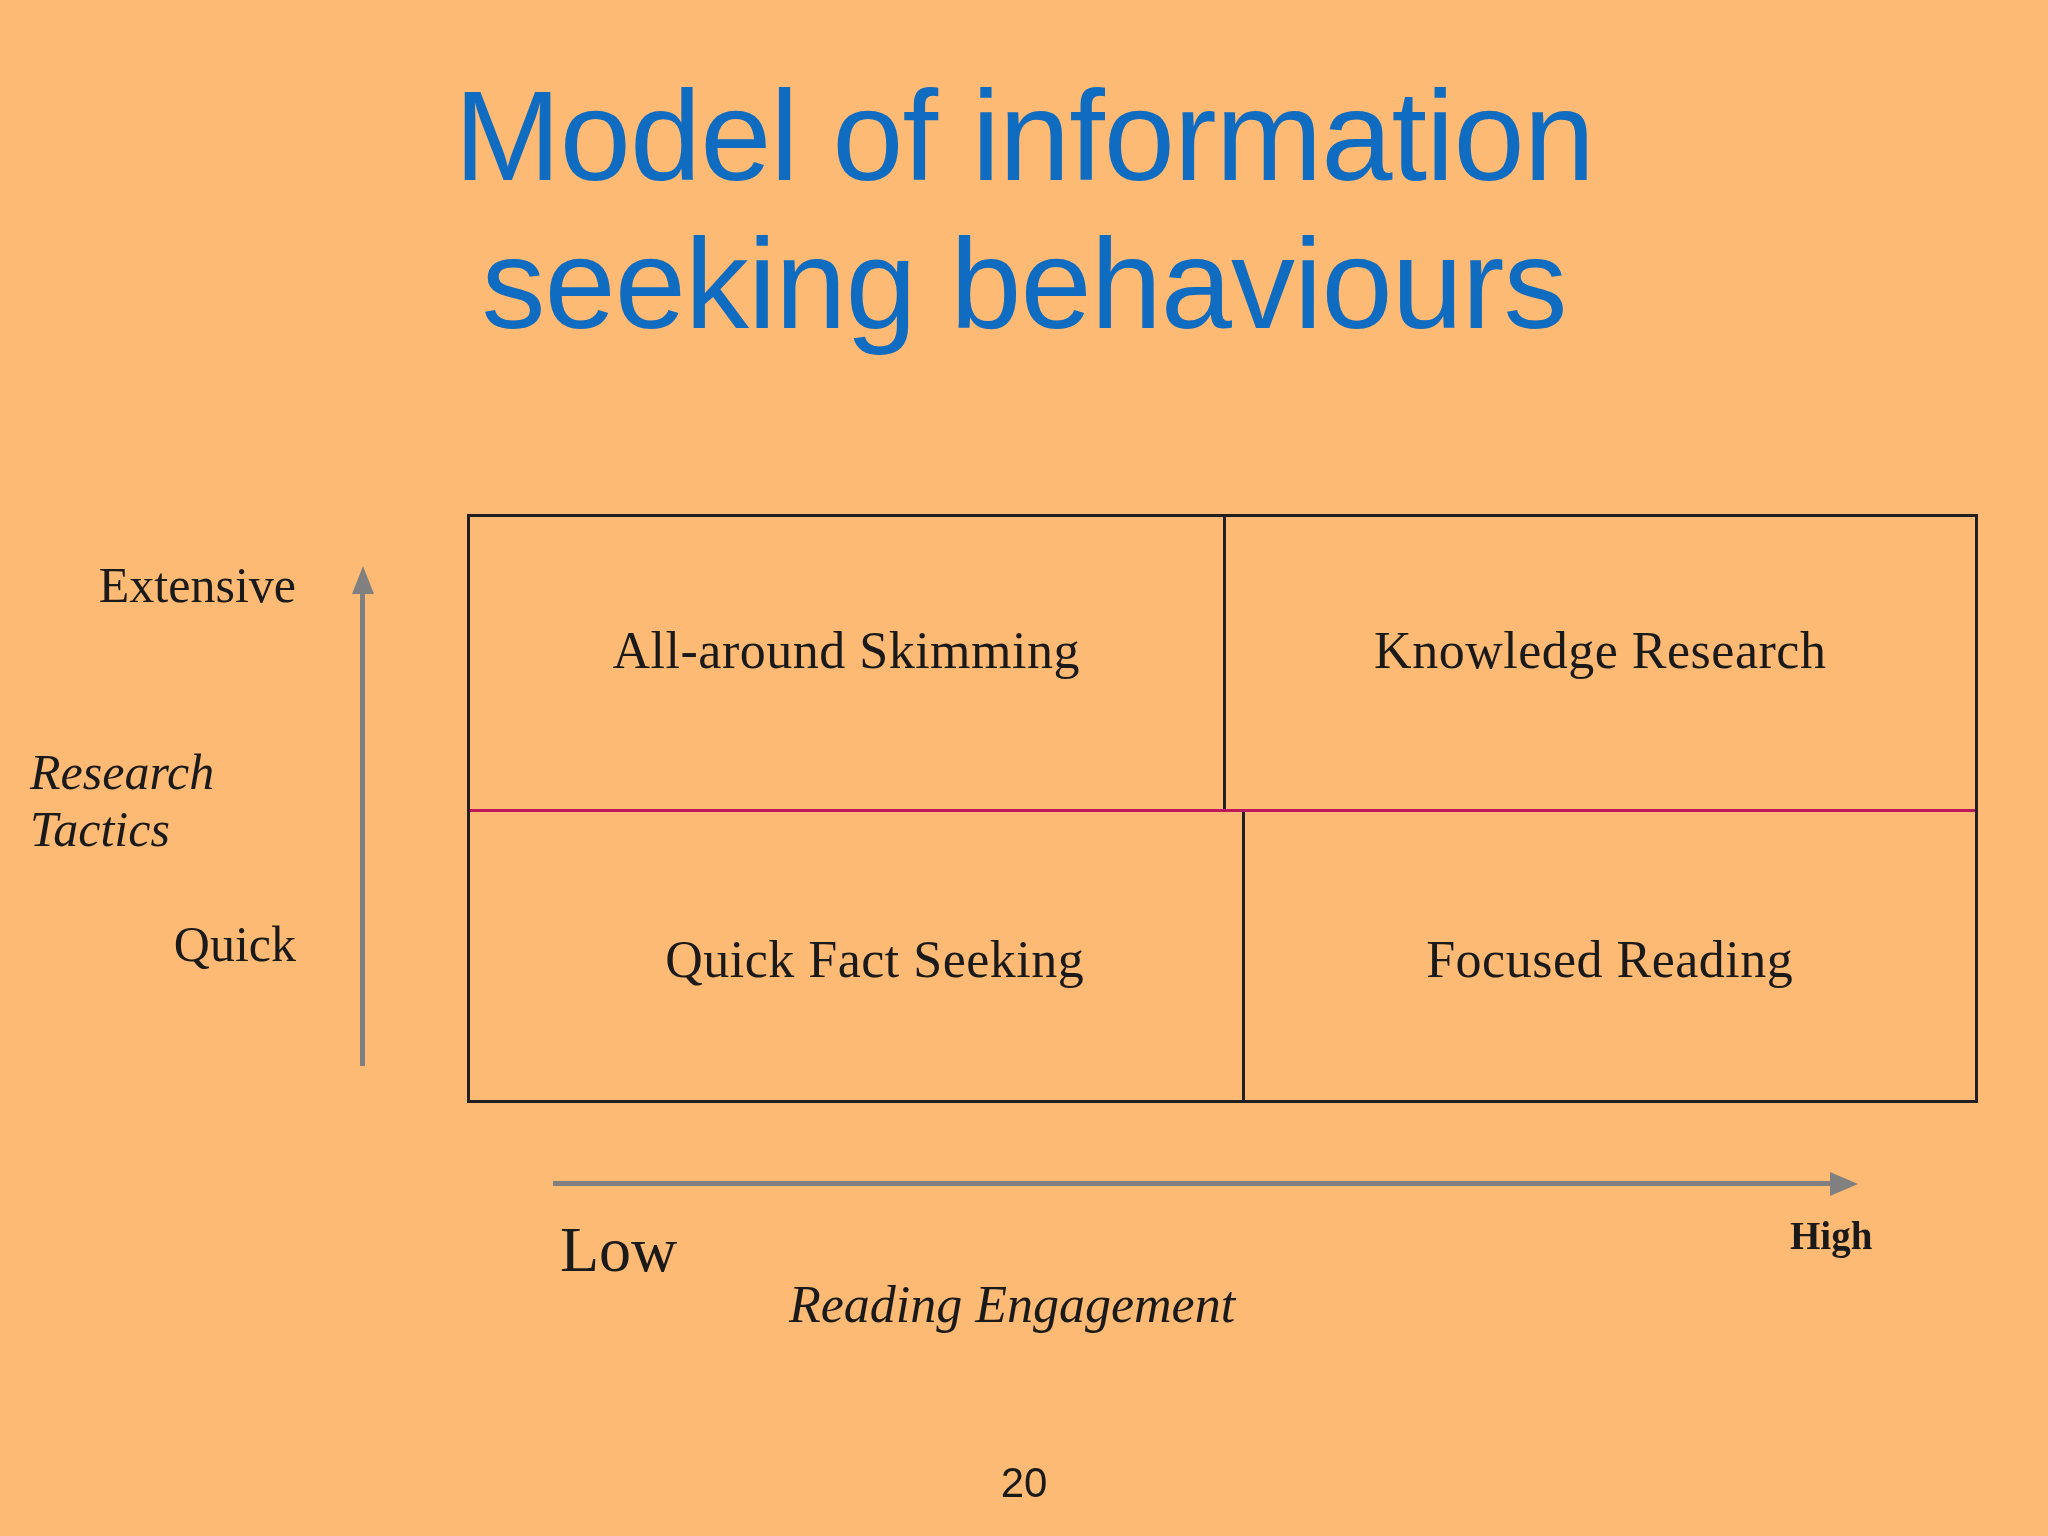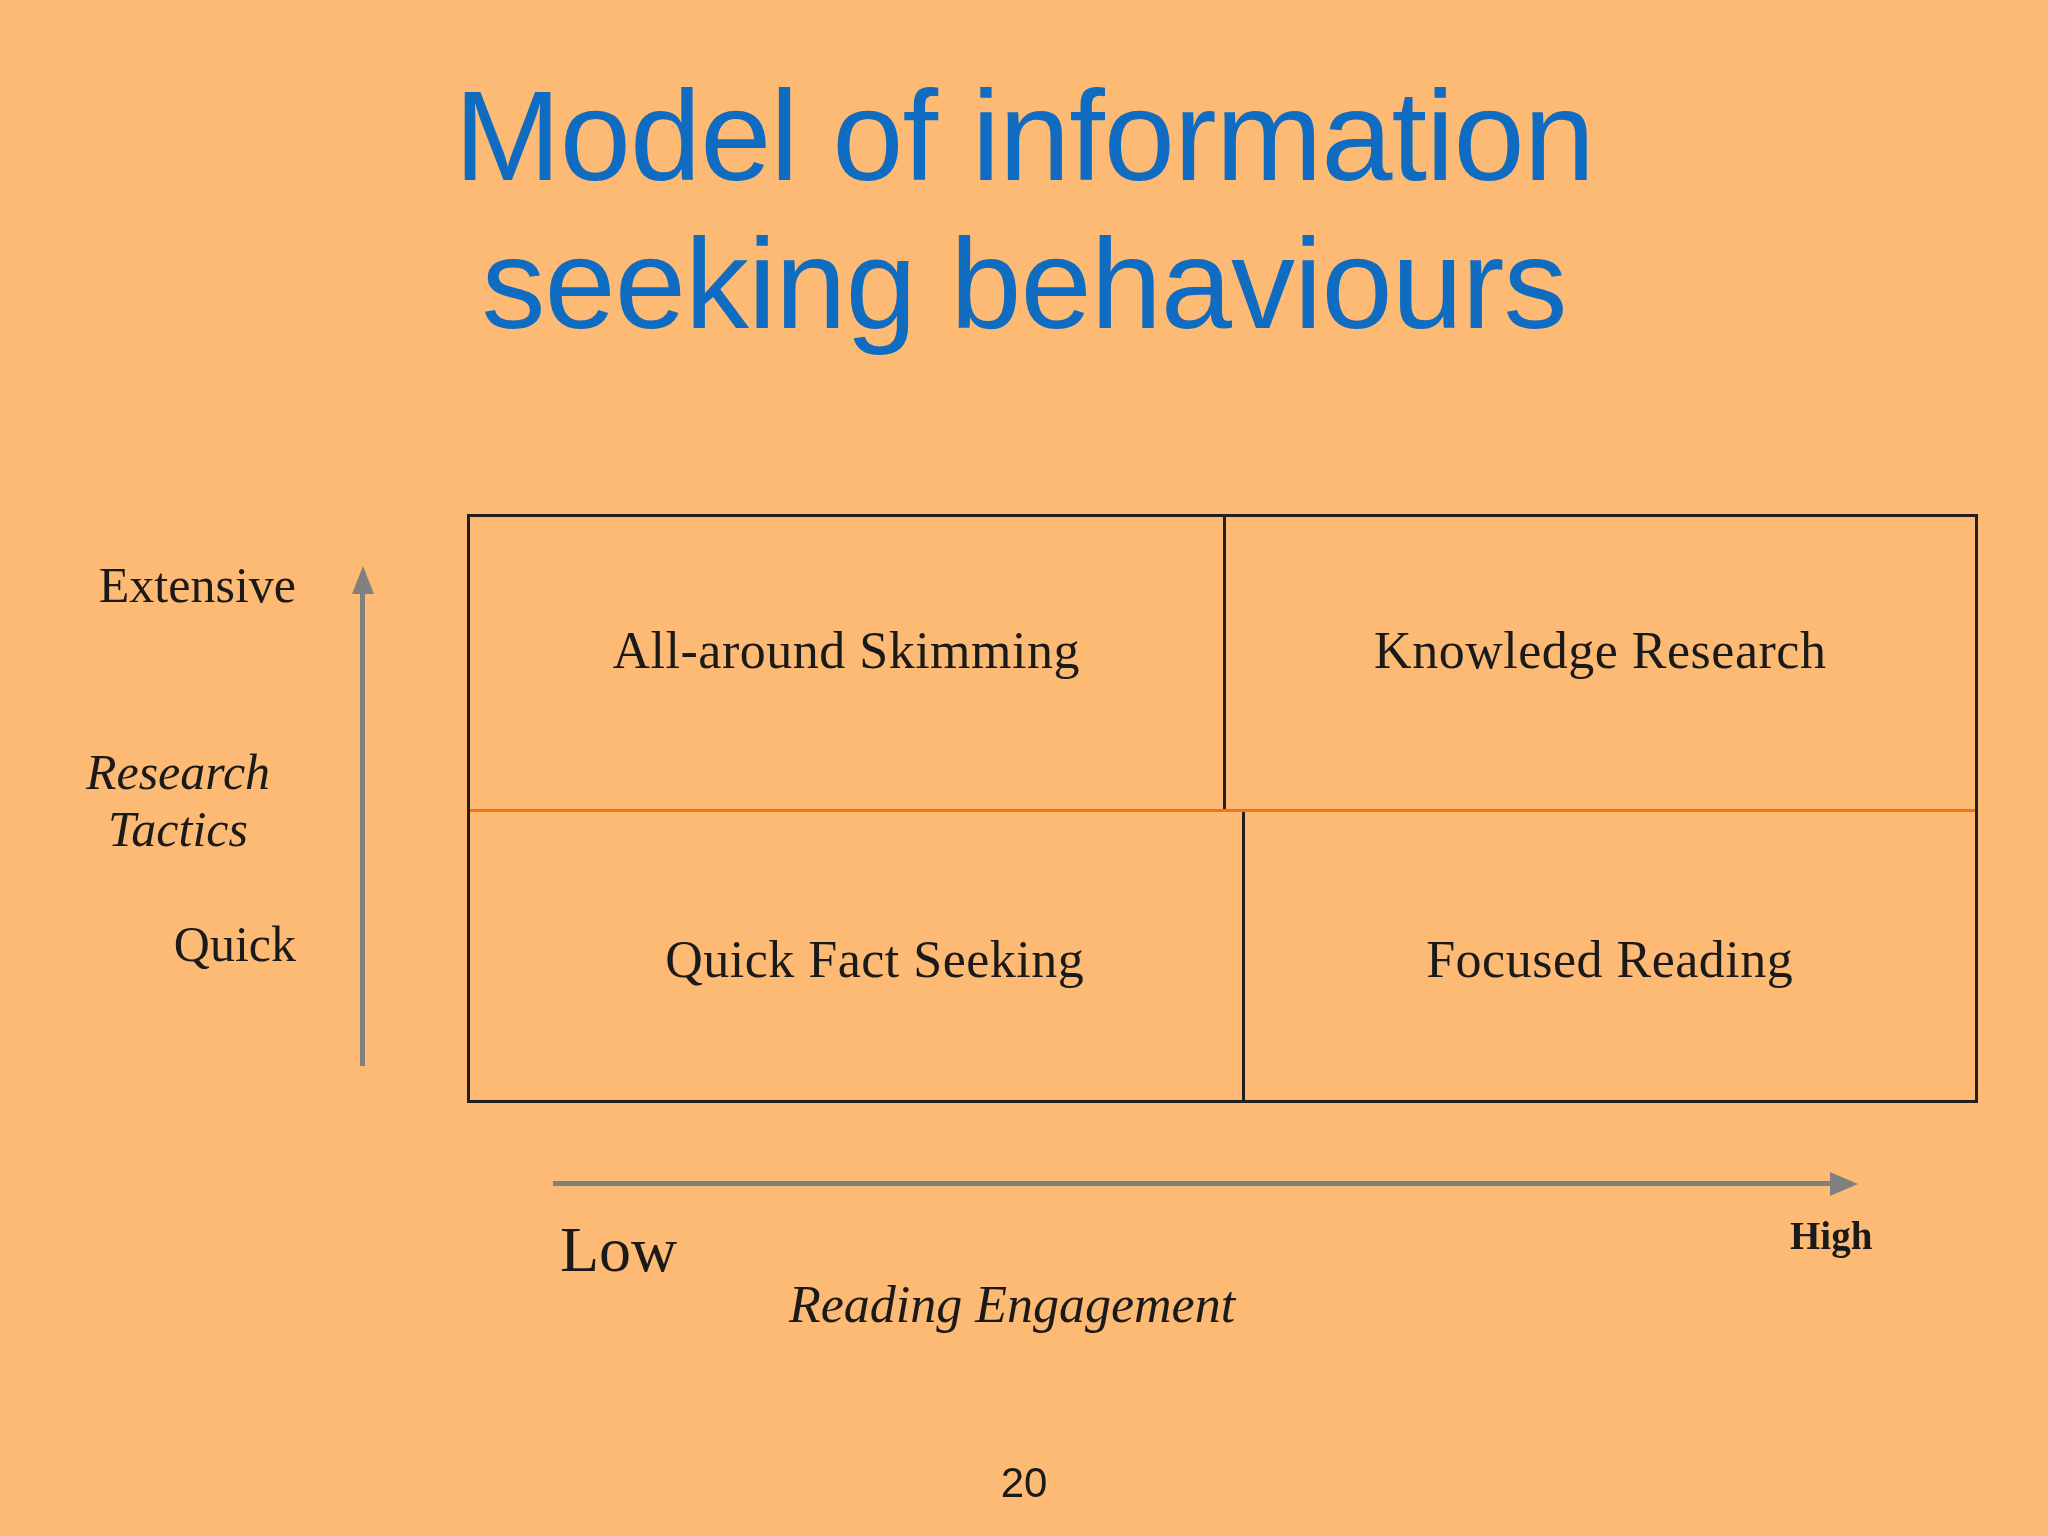--- a/index.html
+++ b/index.html
@@ -43,21 +43,21 @@
     box-sizing: border-box;
   }
   .matrix-row {
     position: absolute;
     left: 0;
     width: 100%;
     height: 50%;
     display: flex;
   }
   .matrix-row.row-top { top: 0; }
-  .matrix-row.row-bottom { top: 50%; border-top: 3px solid #f97316; box-sizing: border-box; padding-left: 38px; }
+  .matrix-row.row-bottom { top: 50%; border-top: 3px solid #be185d; box-sizing: border-box; padding-left: 38px; }
 
   .cell {
     flex: 1 1 50%;
     display: flex;
     align-items: center;
     justify-content: center;
     box-sizing: border-box;
   }
   .cell.col-right { border-left: 3px solid #231f20; }
 
@@ -114,21 +114,21 @@
     right: 1752px;
     top: 915px;
     text-align: right;
   }
 
   #label-research-tactics {
     position: absolute;
     left: 30px;
     top: 744px;
     width: 296px;
-    text-align: center;
+    text-align: left;
     font-family: "Liberation Serif", "DejaVu Serif", serif;
     font-style: italic;
     font-size: 50px;
     line-height: 1.14;
     color: #1a1a1a;
     white-space: pre-line;
   }
 
   
   #h-axis {

